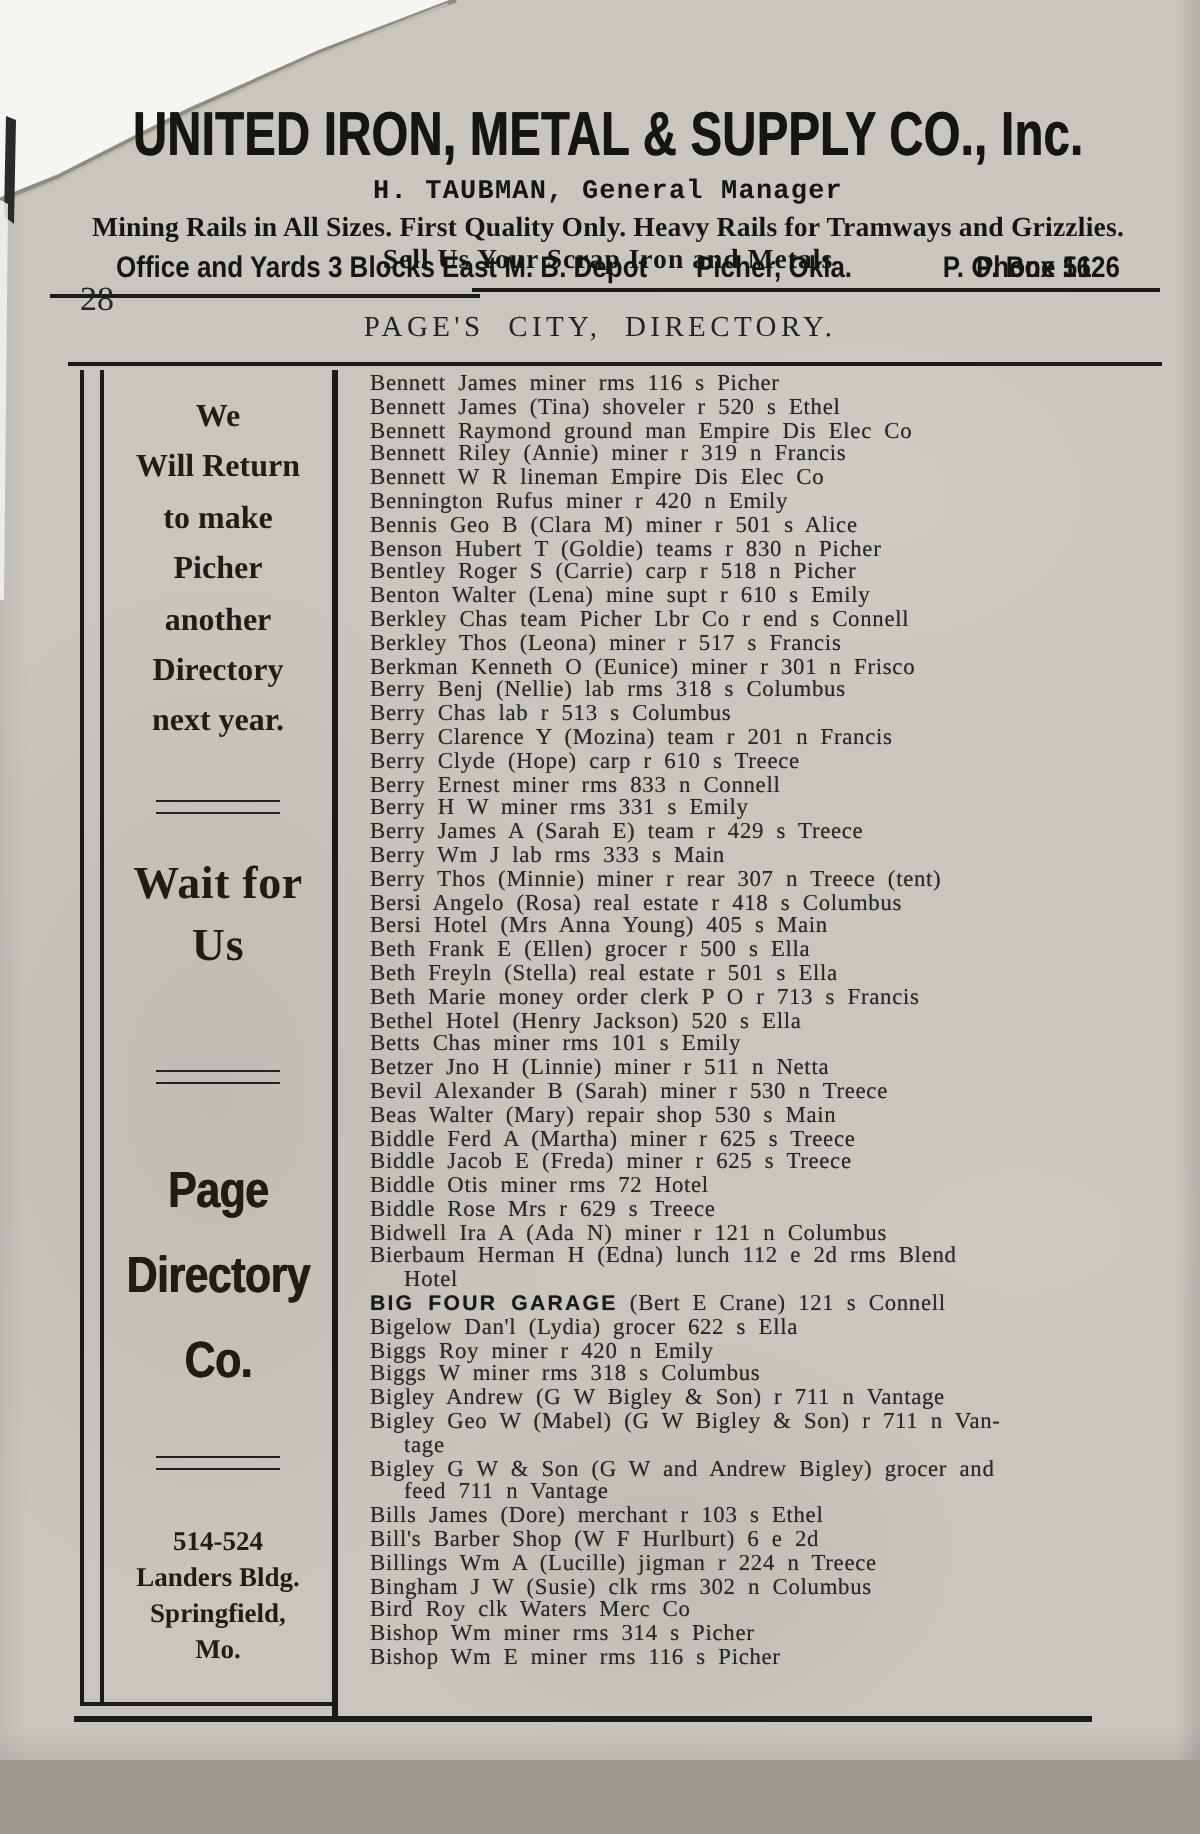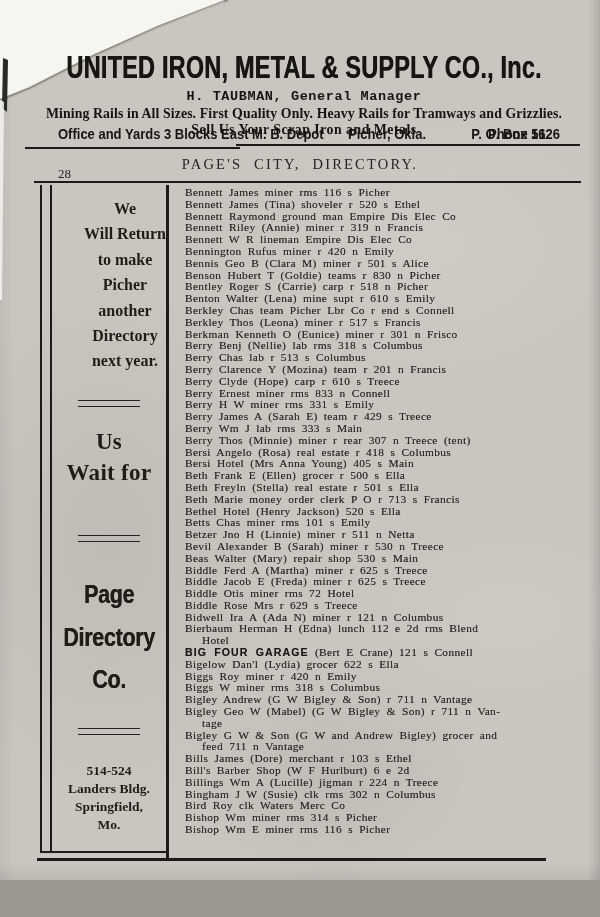--- a/index.html
+++ b/index.html
@@ -33,27 +33,27 @@
   .ad-addr{position:absolute;left:30px;right:20px;top:76px;height:16px;
     font-family:"Liberation Sans","DejaVu Sans",sans-serif;font-weight:700;font-size:13px;}
   .ad-addr span{position:absolute;white-space:nowrap;transform:scaleY(1.15);}
   .addr-office{left:0;}
   .addr-city{left:290px;}
   .addr-phone{left:430px;}
   .addr-box{right:0;}
   .rule{position:absolute;background:#1d1b16;}
 
   
-  .folio-num{position:absolute;left:40px;top:166px;font-size:13px;font-weight:400;margin-left:18px;}
+  .folio-num{position:absolute;left:40px;top:140px;font-size:17px;font-weight:400;}
   .folio-title{position:absolute;left:0;right:0;top:156px;text-align:center;
     font-size:14.5px;letter-spacing:2.2px;word-spacing:6px;}
 
   
   .side{position:absolute;left:52px;width:114px;text-align:center;color:#201d17;}
-  .notice{top:196px;font-weight:700;font-size:16px;line-height:25.4px;padding-left:16px;}
+  .notice{top:196px;font-weight:700;font-size:16px;line-height:25.4px;}
   .wait{top:426px;font-weight:700;font-size:23px;line-height:31px;letter-spacing:.3px;}
   .sideco{top:574px;font-family:"Liberation Sans","DejaVu Sans",sans-serif;
     font-weight:800;font-size:21.5px;line-height:36px;letter-spacing:-.3px;
     transform:scaleY(1.18);transform-origin:center top;text-shadow:.4px 0 0 #201d17;}
   .sideaddr{top:762px;font-weight:700;font-size:13.5px;line-height:18px;}
   .drule{position:absolute;left:78px;width:62px;height:4.5px;
     border-top:1.7px solid #24221c;border-bottom:1.7px solid #24221c;}
 
   
   .list{position:absolute;left:185px;top:187px;width:405px;
@@ -110,22 +110,22 @@
       <div>Picher</div>
       <div>another</div>
       <div>Directory</div>
       <div>next year.</div>
     </div>
 
   <div class="drule" style="top:400px;"></div>
 
   <div class="side wait">
 
-  <div>Us</div>
-      <div>Wait for</div>
+  <div>Wait for</div>
+      <div>Us</div>
     </div>
 
   <div class="drule" style="top:535px;"></div>
 
   <div class="side sideco">
 
   <div>Page</div>
       <div>Directory</div>
       <div>Co.</div>
     </div>

